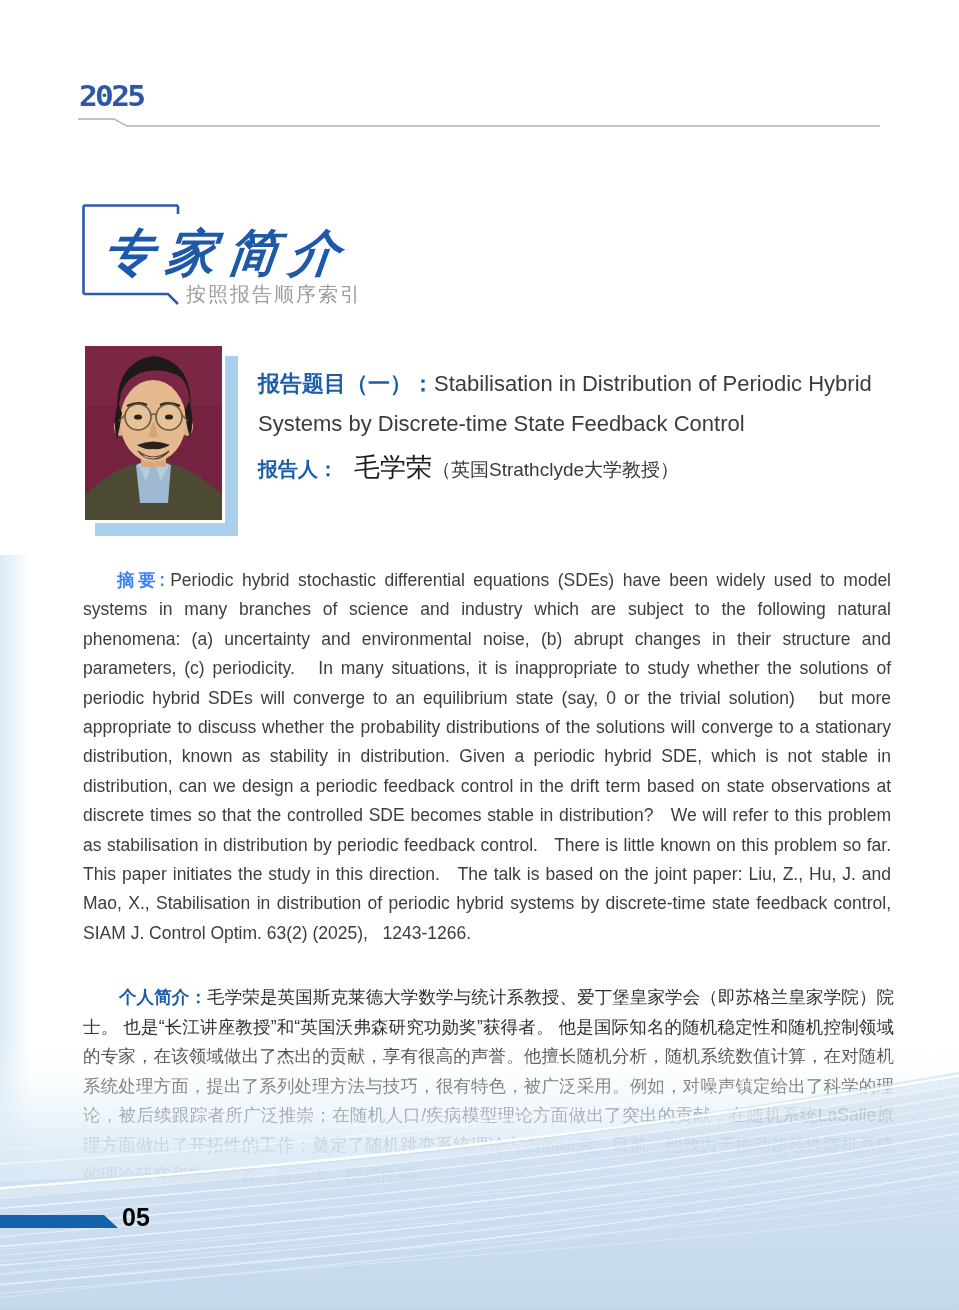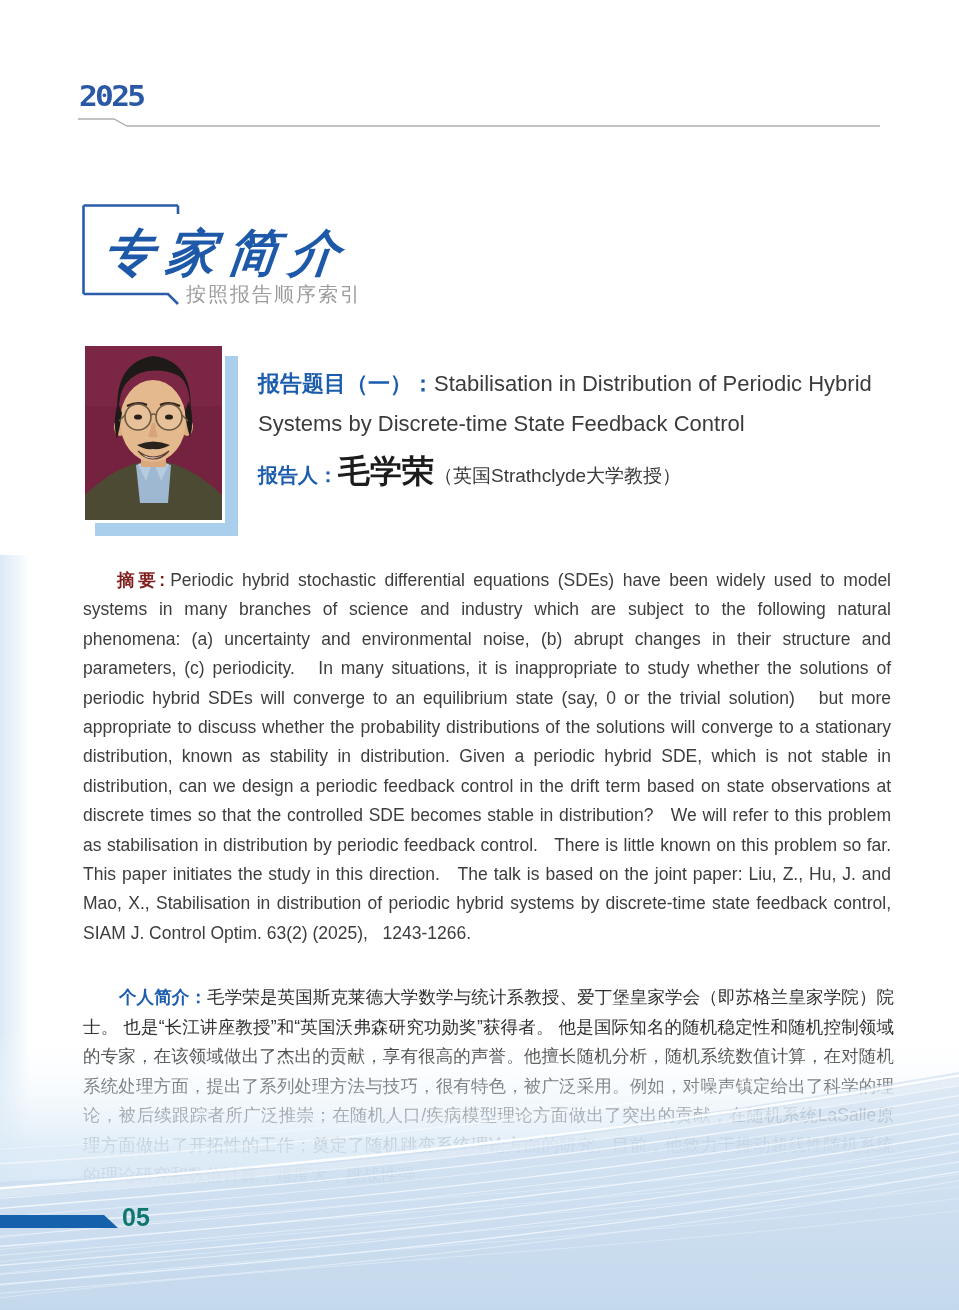--- a/index.html
+++ b/index.html
@@ -41,51 +41,51 @@
   .photo{ position:absolute; left:0; top:0; width:143px; height:180px; }
 
   
   .talk-title{
     position:absolute; left:258px; top:342px; width:648px;
     font-size:22px; line-height:40px; color:#3b3b3b;
   }
   .talk-title .lbl{ color:#1b5cac; font-weight:bold; }
   .speaker-line{ position:absolute; left:258px; top:450px; white-space:nowrap; }
   .speaker-line .lbl{ font-size:20px; font-weight:bold; color:#1b5cac;margin-top:16px; }
-  .speaker-line .name{ font-size:32px; font-weight:bold; color:#1c1c1c; margin-left:0; }
+  .speaker-line .name{ font-size:26px; font-weight:normal; color:#1c1c1c; margin-left:16px; }
   .speaker-line .affil{ font-size:19px; color:#3a3a3a;margin-top:40px; }
 
   
   .abstract{
     position:absolute; left:83px; top:566px; width:808px;
     font-size:17.5px; line-height:29.4px; color:#3d3d3d;
     text-align:justify; text-indent:34px; margin:0; white-space:pre-wrap;
   }
-  .abstract .lbl{ color:#7f1d1d; font-weight:bold; margin-right:5px; }
+  .abstract .lbl{ color:#3b82f6; font-weight:bold; margin-right:5px; }
   .bio{
     position:absolute; left:83px; top:983px; width:811px;
     font-size:17.5px; line-height:29.6px; color:#303030;
     text-align:justify; text-indent:36px; margin:0;
   }
   .bio .lbl{ color:#1b5cac; font-weight:bold; margin-right:0; }
 
   
   .left-band{
     position:absolute; left:0; top:555px; width:30px; height:640px;
     background:linear-gradient(to right, rgba(178,209,234,.48), rgba(255,255,255,0));
   }
   .waves{ position:absolute; left:0; bottom:0; width:959px; height:280px; }
   .page-bar{
     position:absolute; left:0; top:1215px; width:118px; height:13px;
     background:#1561ac;
     clip-path:polygon(0 0, 104px 0, 118px 100%, 0 100%);
   }
   .page-num{
     position:absolute; left:122px; top:1203px;
-    font-size:25px; font-weight:bold; color:#0f766e;
+    font-size:25px; font-weight:bold; color:#000000;
   }
 </style>
 </head>
 <body>
 
 <div class="page">
 
   <div class="logo">2025</div>
   <svg class="hdr-line" width="802" height="14" viewBox="0 0 802 14">
     <polyline points="0,3 36,3 49,10 802,10" fill="none" stroke="#b0aeae" stroke-width="1.4"></polyline>

